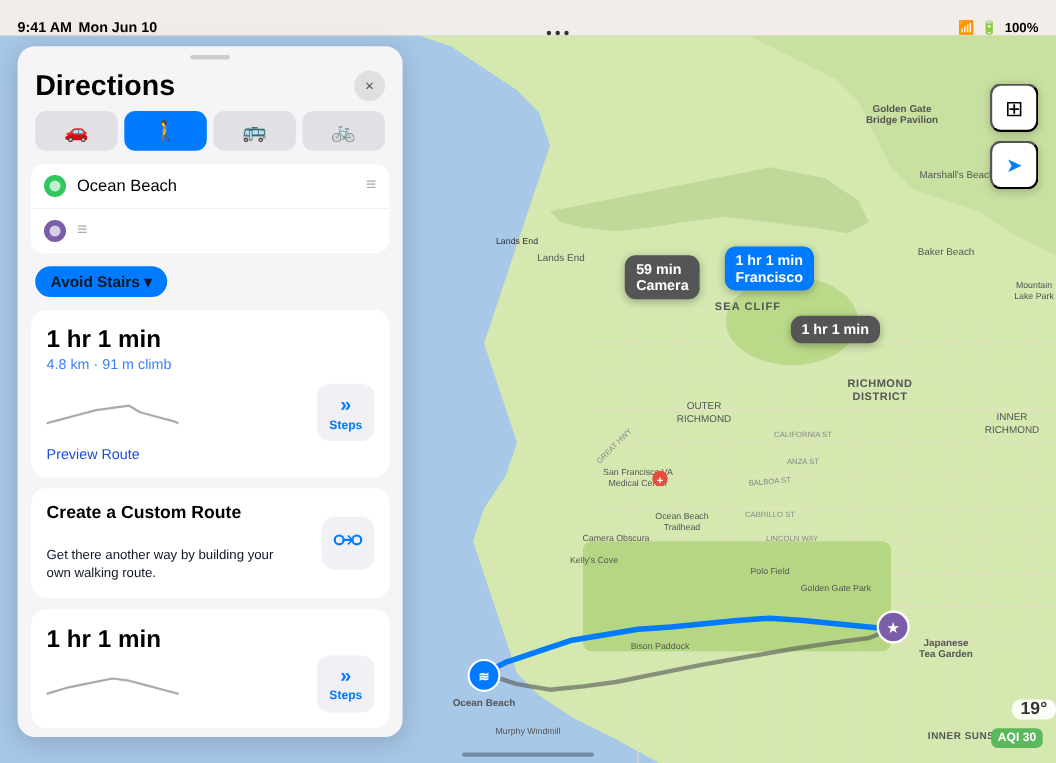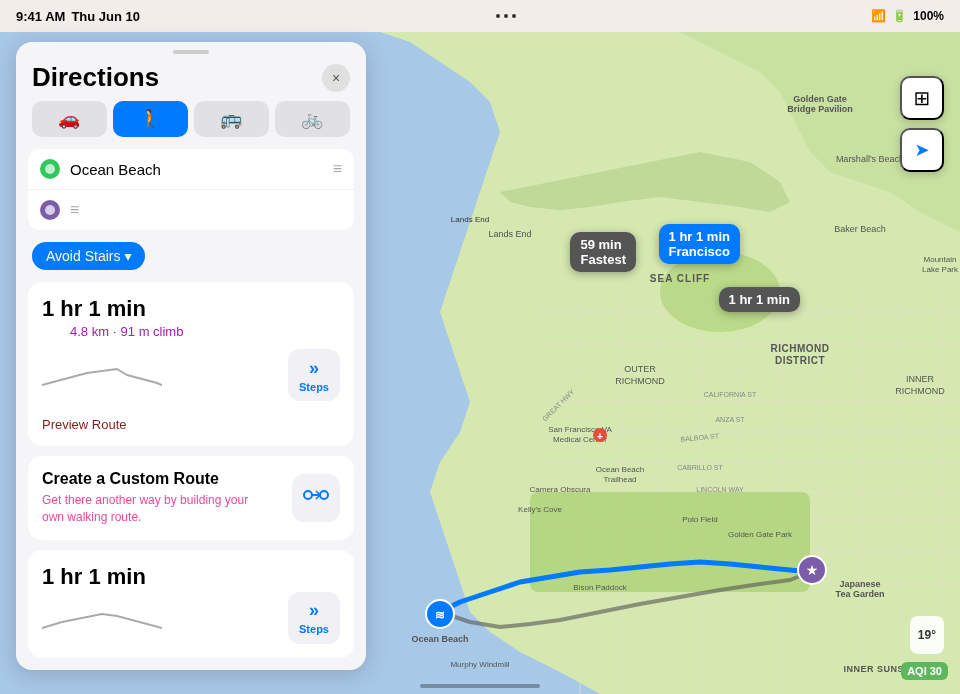--- a/index.html
+++ b/index.html
@@ -12,21 +12,21 @@
       position: relative;
     }
 
     
     .status-bar {
       position: absolute;
       top: 0; left: 0; right: 0;
       height: 32px;
       background: #f2ede8;
       display: flex;
-      align-items: center;
+      align-items: flex-end;
       justify-content: space-between;
       padding: 0 16px;
       z-index: 100;
       font-size: 13px;
       font-weight: 600;
       color: #000;
     }
     .status-bar-left { display: flex; align-items: center; gap: 6px; }
     .status-bar-center { display: flex; gap: 4px; }
     .status-bar-right { display: flex; align-items: center; gap: 6px; font-size: 12px; }
@@ -170,26 +170,26 @@
       font-size: 16px;
     }
 
     
     .filter-row {
       padding: 2px 16px 12px;
     }
 
     .avoid-btn {
       background: #007aff;
-      color: #fef9c3;
+      color: #0f172a;
       border: none;
       border-radius: 20px;
       padding: 6px 14px;
       font-size: 14px;
-      font-weight: 400;
+      font-weight: 700;
       cursor: pointer;
       display: flex;
       align-items: center;
       gap: 4px;
     }
 
     
     .routes-scroll {
       overflow-y: auto;
       max-height: 380px;
@@ -206,23 +206,22 @@
 
     .route-time {
       font-size: 22px;
       font-weight: 700;
       color: #000;
       margin-bottom: 2px;
     }
 
     .route-details {
       font-size: 13px;
-      color: #a21caf;
+      color: #3b82f6;
       margin-bottom: 10px;
-      margin-left: 28px;
     }
 
     .route-card-body {
       display: flex;
       align-items: center;
       justify-content: space-between;
     }
 
     .route-elevation {
       flex: 1;
@@ -249,50 +248,50 @@
       color: #007aff;
       gap: 2px;
     }
 
     .steps-chevron {
       font-size: 18px;
       font-weight: 700;
     }
 
     .preview-link {
-      color: #7f1d1d;
+      color: #1d4ed8;
       font-size: 13px;
       font-weight: 500;
       text-decoration: none;
       cursor: pointer;
       display: block;
-      margin-top: 16px;
+      margin-top: 4px;
     }
 
     
     .custom-route-card {
       background: white;
       border-radius: 14px;
       padding: 14px;
       margin-bottom: 10px;
       display: flex;
       align-items: center;
       justify-content: space-between;
     }
 
     .custom-route-text h3 {
       font-size: 16px;
       font-weight: 600;
       color: #000;
-      margin-bottom: 4px;
+      margin-bottom: 20px;
     }
 
     .custom-route-text p {
       font-size: 12px;
-      color: #ec4899;
+      color: #0f172a;
       max-width: 220px;
       line-height: 1.4;
     }
 
     .custom-route-icon {
       width: 48px;
       height: 48px;
       background: #f0f0f5;
       border-radius: 12px;
       display: flex;
@@ -373,25 +372,25 @@
       height: 4px;
       background: rgba(0,0,0,0.3);
       border-radius: 2px;
       z-index: 300;
     }
 
     
     .temp-badge {
       position: absolute;
       bottom: 40px;
-      right: 16px;
+      right: 0;
       background: rgba(255,255,255,0.9);
       border-radius: 8px;
-      padding: 12px 8px;
-      font-size: 12px;
+      padding: 0 8px;
+      font-size: 16px;
       font-weight: 600;
       color: #333;
       z-index: 160;
     }
 
     
     .aqi-badge {
       position: absolute;
       bottom: 14px;
       right: 12px;
@@ -403,21 +402,21 @@
       color: white;
       z-index: 160;
     }
   </style>
 </head>
 <body>
 
 <div class="status-bar">
   <div class="status-bar-left">
     <span>9:41 AM</span>
-    <span>Thu Jun 10</span>
+    <span>Mon Jun 10</span>
   </div>
   <div class="status-bar-center">
     <div class="status-dot"></div>
     <div class="status-dot"></div>
     <div class="status-dot"></div>
   </div>
   <div class="status-bar-right">
     <span>📶</span>
     <span>🔋</span>
     <span>100%</span>
@@ -518,21 +517,21 @@
 
   
   <div class="map-callout callout-suggested">
     <span>1 hr 1 min</span><br>
     <span>Francisco</span>
   </div>
 
   
   <div class="map-callout callout-fastest">
     <span>59 min</span><br>
-    <span>Fastest</span>
+    <span>Camera</span>
   </div>
 
   
   <div class="map-callout callout-route2" style="background:#555;">
     <span>1 hr 1 min</span>
   </div>
 
   
   <button class="map-btn map-btn-layers">
     <span>⊞</span>

